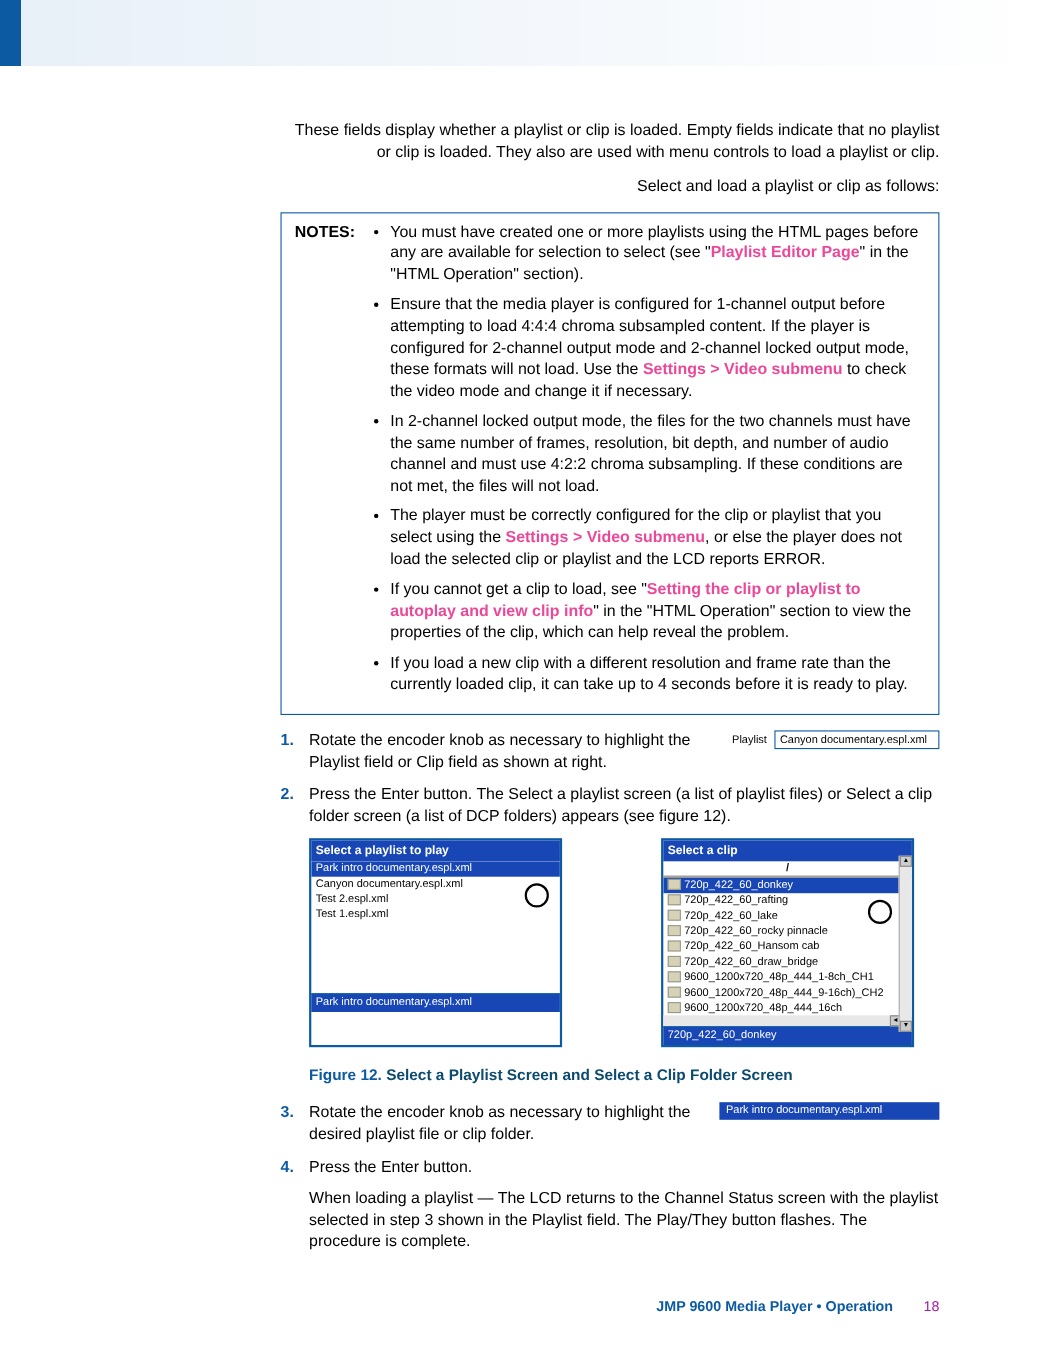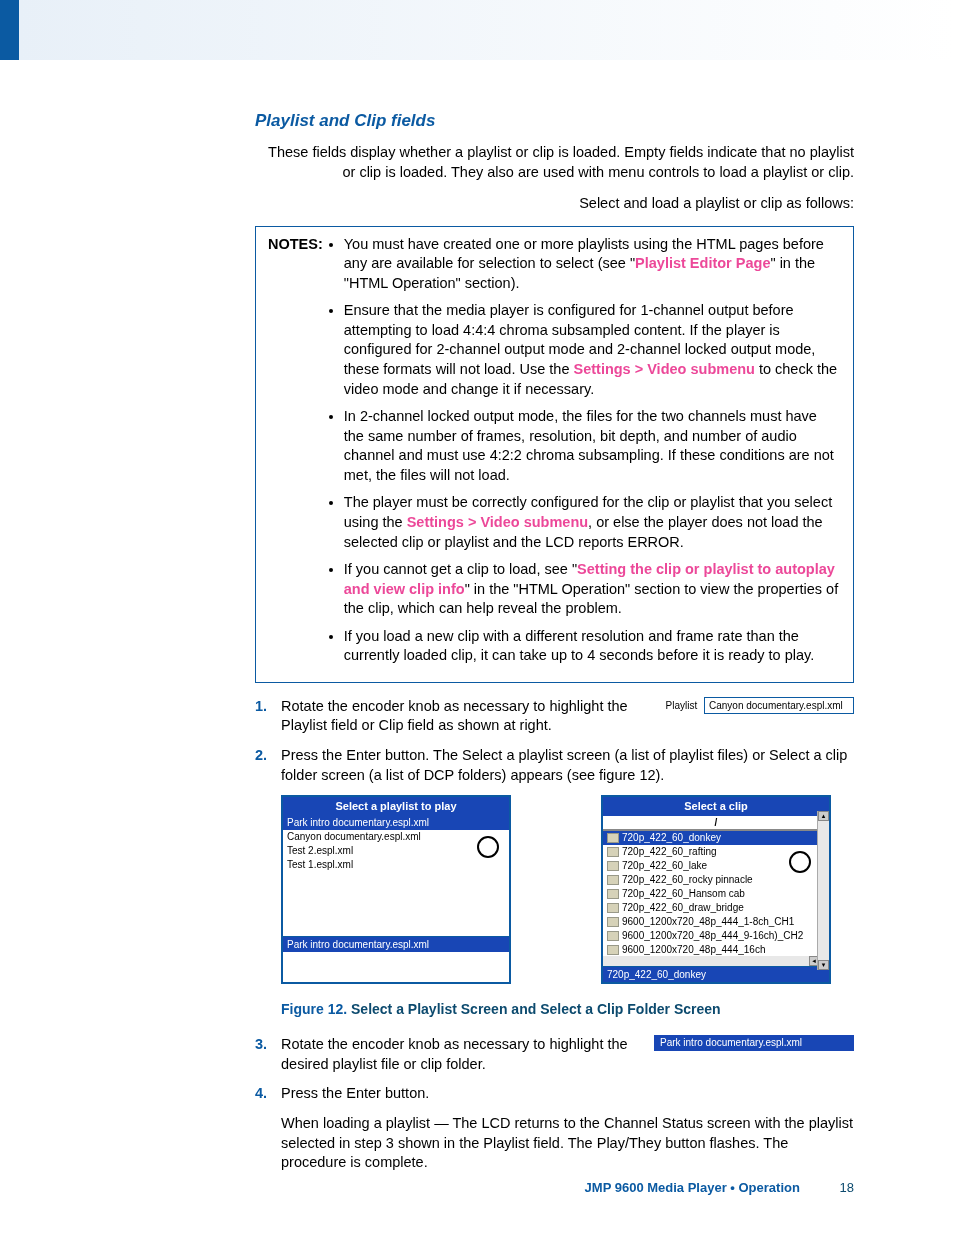--- a/index.html
+++ b/index.html
@@ -26,21 +26,21 @@
     font-weight: bold;
     font-size: 17px;
     margin-bottom: 10px;
   }
   p.body-p { margin-bottom: 12px; text-align: right; }
   .notes-box {
     border: 1px solid #0b5aa2;
     padding: 8px 12px 8px 12px;
     margin-bottom: 14px;
     display: flex;
-    gap: 1px;
+    gap: 12px;
   }
   .notes-label { font-weight: bold; white-space: nowrap; }
   .notes-list { list-style: disc; padding-left: 20px; }
   .notes-list li { margin-bottom: 8px; }
   a.link { color: #ec4899; font-weight: bold; text-decoration: none; }
   ol.steps { list-style: none; counter-reset: step; padding-left: 0; }
   ol.steps > li {
     counter-increment: step;
     position: relative;
     padding-left: 26px;
@@ -80,23 +80,22 @@
   .screen {
     border: 2px solid #0b5aa2;
     width: 230px;
     font-size: 10px;
     background: #fff;
     position: relative;
   }
   .screen .titlebar {
     background: #1846b5;
     color: #fff;
-    text-align: center;
-    font-weight: bold;
-    padding: 2px 16px;
+    font-weight: bold;
+    padding: 2px 4px;
     font-size: 11px;
   }
   .screen .list { height: 120px; overflow: hidden; position: relative; }
   .screen .list-item { padding: 0 4px; line-height: 14px; font-size: 10px; }
   .screen .list-item.sel { background: #1846b5; color: #fff; }
   .screen .status {
     background: #1846b5;
     color: #fff;
     padding: 1px 4px;
     font-size: 10px;
@@ -162,31 +161,30 @@
   }
   b { font-weight: normal; }
   .footer {
     position: absolute;
     bottom: 40px;
     right: 100px;
     font-size: 13px;
     color: #0b5aa2;
     font-weight: bold;
   }
-  .footer .page-num { margin-left: 36px; color: #0c4a6e; font-weight: normal; text-align: center; }
+  .footer .page-num { margin-left: 24px; color: #a21caf; font-weight: normal; text-align: center; }
   .indent { margin-left: 26px; margin-bottom: 10px; }
 </style>
 </head>
 <body>
 
 <div class="top-bar"></div>
 
 <div class="content">
 
-  <h3 class="section-title">Playlist and Clip fields</h3>
 
   <p class="body-p">These fields display whether a playlist or clip is loaded. Empty fields indicate that no playlist or clip is loaded. They also are used with menu controls to load a playlist or clip.</p>
   <p class="body-p">Select and load a playlist or clip as follows:</p>
 
   <div class="notes-box">
     <div class="notes-label">NOTES:</div>
     <ul class="notes-list">
       <li>
         <span>You must have created one or more playlists using the HTML pages before any are available for selection to select (see "</span><a class="link">Playlist Editor Page</a><span>" in the "HTML Operation" section).</span>
       </li>

